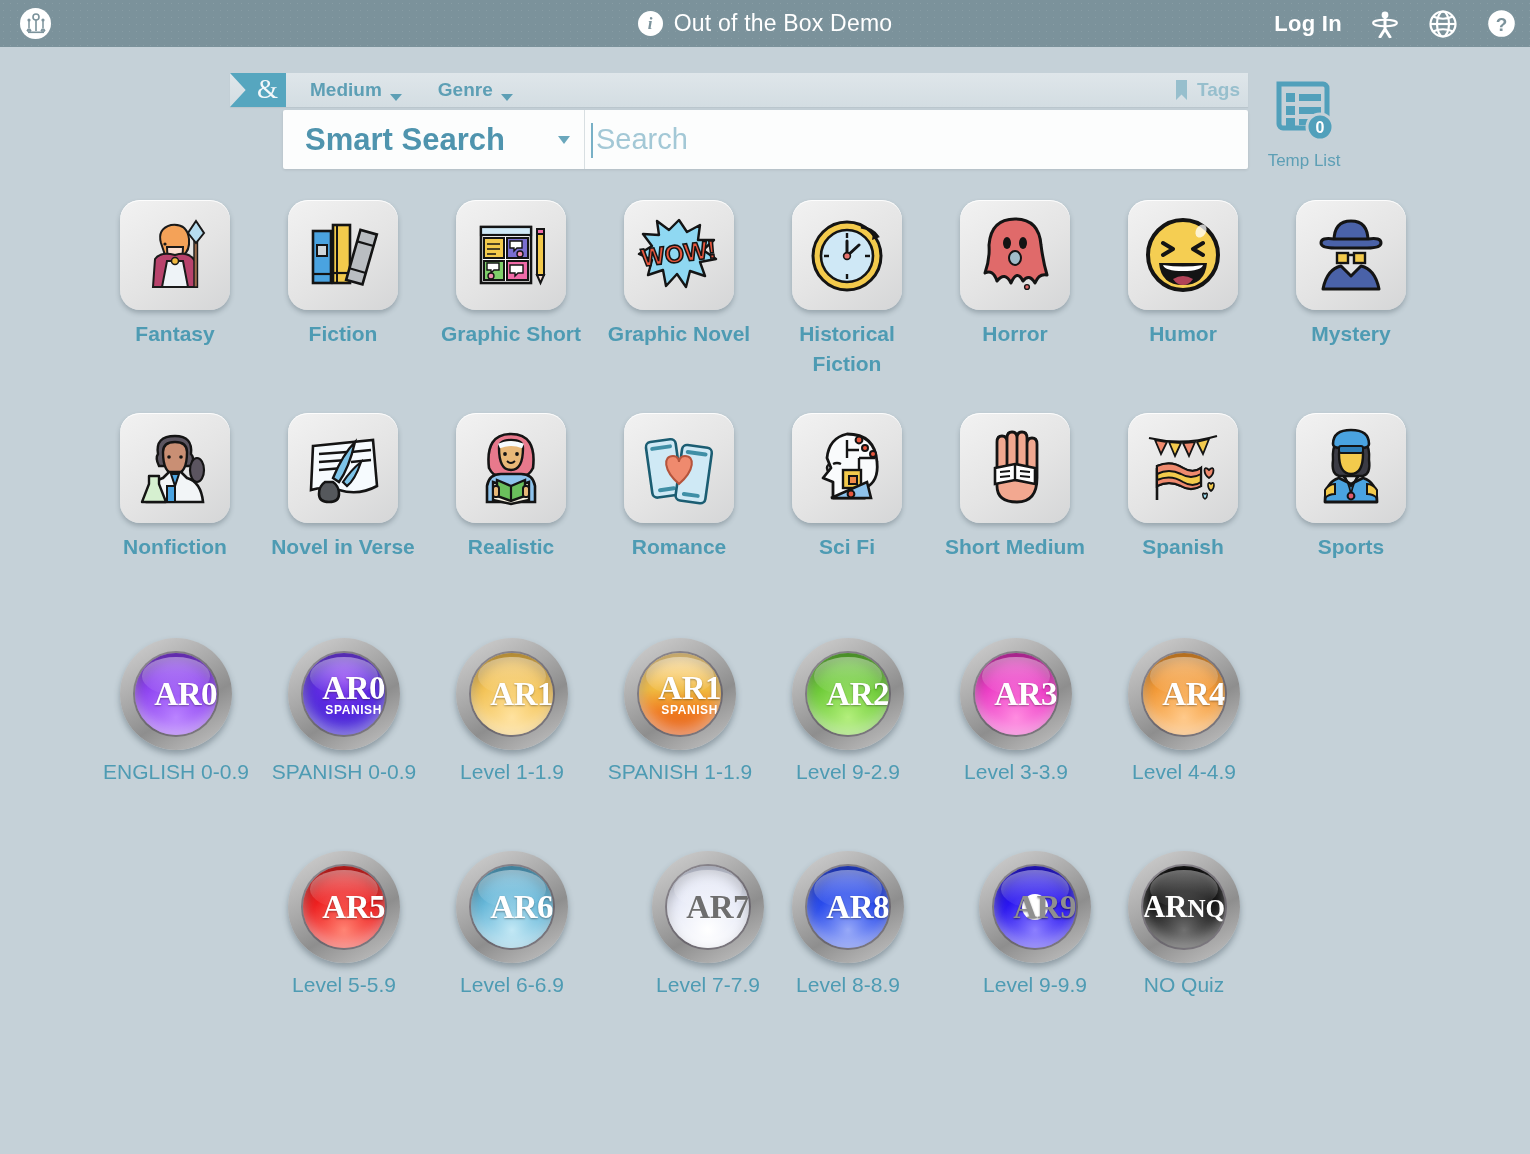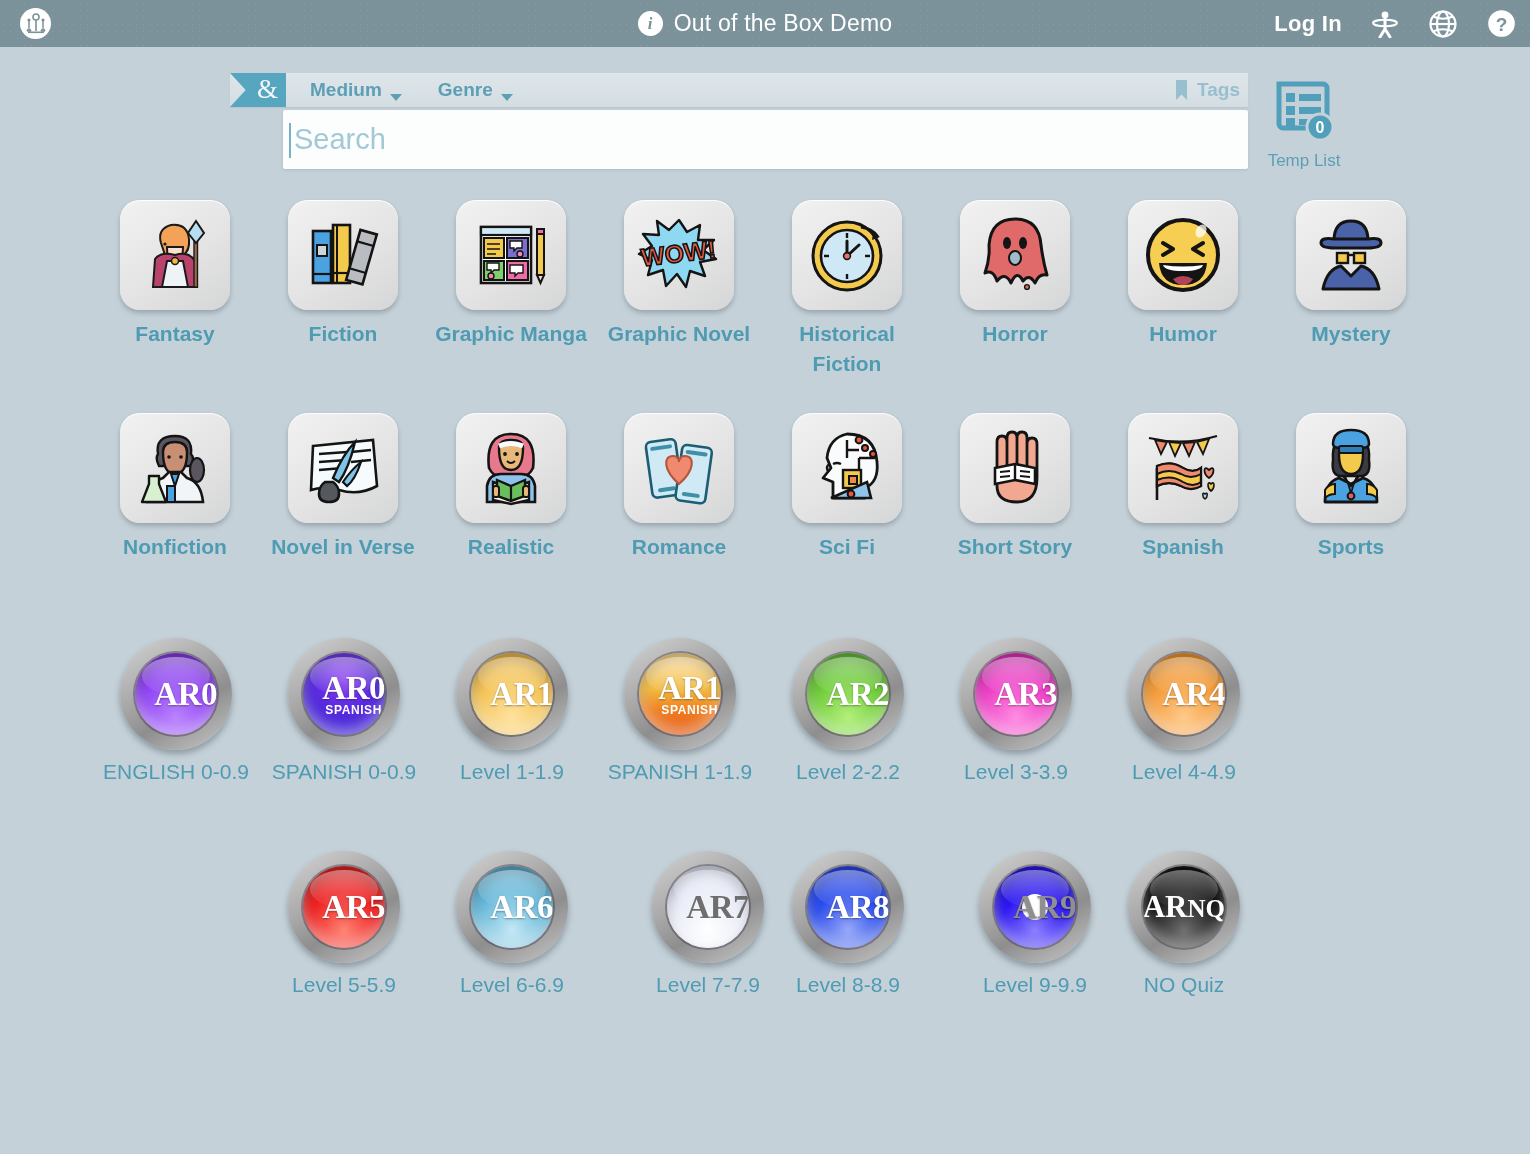--- a/index.html
+++ b/index.html
@@ -267,20 +267,24 @@
     </svg>
     <span>Tags</span>
   </div>
 </div>
 
 <div class="ribbon-wrap">
   <div class="ribbon" style="left:0;top:0;position:absolute;">&amp;</div>
 </div>
 
 <div class="searchrow">
+  <div class="smart-search">
+    <span class="smart-search-label">Smart Search</span>
+    <i class="ss-caret"></i>
+  </div>
   <div class="search-input-wrap">
     <span class="caret-bar"></span>
     <input class="search-input" type="text" placeholder="Search" style="">
   </div>
 </div>
 
 <div class="templist">
   <svg width="66" height="66" viewBox="0 0 66 66">
     <path d="M8 6 H52 A4 4 0 0 1 56 10 V46 A4 4 0 0 1 52 50 H12 A4 4 0 0 1 8 46 Z" fill="none" stroke="#51a0bb" stroke-width="5"></path>
     <rect x="15" y="15" width="9" height="9" fill="#51a0bb"></rect>
@@ -347,21 +351,21 @@
         <rect x="17" y="50" width="20" height="19" fill="#7fcf6a" stroke="#141414" stroke-width="2"></rect>
         <path d="M20 52 h12 v7 h-5 l-3 3 v-3 h-4 z" fill="#fff" stroke="#141414" stroke-width="1.4"></path>
         <circle cx="24" cy="65" r="3" fill="#f08bb0" stroke="#141414" stroke-width="1.4"></circle>
         <rect x="40" y="50" width="21" height="19" fill="#f06ba8" stroke="#141414" stroke-width="2"></rect>
         <path d="M43 54 h13 v8 h-5 l-3 3 v-3 h-5 z" fill="#fff" stroke="#141414" stroke-width="1.4"></path>
         <rect x="70" y="22" width="7" height="42" fill="#f3ca4c" stroke="#141414" stroke-width="2"></rect>
         <path d="M70 64 l3.5 8 l3.5 -8 z" fill="#fbe0d2" stroke="#141414" stroke-width="2"></path>
         <rect x="70" y="18" width="7" height="5" fill="#f06ba8" stroke="#141414" stroke-width="2"></rect>
       </svg>
     </div>
-    <div class="tile-label">Graphic Manga</div>
+    <div class="tile-label">Graphic Short</div>
   </div>
 
   <div class="tile" style="left:595px; top:200px;">
     <div class="tile-img">
       <svg width="90" height="90" viewBox="0 0 90 90">
         <path d="M45 10 L53 22 L66 15 L64 30 L80 30 L69 40 L82 49 L66 52 L71 66 L56 61 L52 77 L43 64 L32 76 L29 60 L14 65 L18 50 L5 44 L18 36 L9 24 L25 25 L23 11 L35 20 Z" fill="#8fd8f2" stroke="#141414" stroke-width="2.4" stroke-linejoin="round"></path>
         <text x="45" y="52" font-family="Liberation Sans, sans-serif" font-size="25" font-weight="bold" fill="#e8573e" stroke="#141414" stroke-width="1.6" text-anchor="middle" transform="rotate(-7 45 48)">WOW!</text>
       </svg>
     </div>
     <div class="tile-label">Graphic Novel</div>
@@ -528,21 +532,21 @@
       <svg width="88" height="88" viewBox="0 0 88 88">
         <path d="M26 46 L26 18 Q26 12 31 12 Q36 12 36 18 L36 42 L36 14 Q36 8 41 8 Q46 8 46 14 L46 42 L46 14 Q46 8 51 8 Q56 8 56 14 L56 42 L56 20 Q56 14 61 14 Q66 14 66 20 L66 54 Q66 78 46 78 Q26 78 26 62 Z" fill="#f2a890" stroke="#141414" stroke-width="2.8" stroke-linejoin="round"></path>
         <path d="M24 44 L44 40 L64 44 L64 60 L44 56 L24 60 Z" fill="#ffffff" stroke="#141414" stroke-width="2.6"></path>
         <line x1="44" y1="40" x2="44" y2="56" stroke="#141414" stroke-width="2.4"></line>
         <line x1="29" y1="48" x2="39" y2="47" stroke="#141414" stroke-width="1.8"></line>
         <line x1="29" y1="53" x2="39" y2="52" stroke="#141414" stroke-width="1.8"></line>
         <line x1="49" y1="47" x2="59" y2="48" stroke="#141414" stroke-width="1.8"></line>
         <line x1="49" y1="52" x2="59" y2="53" stroke="#141414" stroke-width="1.8"></line>
       </svg>
     </div>
-    <div class="tile-label">Short Story</div>
+    <div class="tile-label">Short Medium</div>
   </div>
 
   <div class="tile" style="left:1099px; top:413px;">
     <div class="tile-img">
       <svg width="88" height="88" viewBox="0 0 88 88">
         <path d="M10 14 Q44 22 78 12" fill="none" stroke="#141414" stroke-width="2.2"></path>
         <path d="M16 16 L22 30 L28 18 Z" fill="#ef8a6e" stroke="#141414" stroke-width="1.8"></path>
         <path d="M30 18 L36 32 L42 19 Z" fill="#f3ca4c" stroke="#141414" stroke-width="1.8"></path>
         <path d="M44 19 L50 32 L56 18 Z" fill="#ef8a6e" stroke="#141414" stroke-width="1.8"></path>
         <path d="M58 18 L64 30 L70 15 Z" fill="#f3ca4c" stroke="#141414" stroke-width="1.8"></path>
@@ -624,21 +628,21 @@
   </div>
 
   <div class="arbtn" style="left:763px; top:638px;">
     <div class="ar-circle">
       <div class="ar-inner" style="background:radial-gradient(circle at 50% 78%, #b2ef7a 0%, #6ecb38 52%, #4ba823 100%);">
         <div class="ar-stack">
           <span class="ar-text">AR2</span>
         </div>
       </div>
     </div>
-    <div class="ar-label">Level 2-2.2</div>
+    <div class="ar-label">Level 9-2.9</div>
   </div>
 
   <div class="arbtn" style="left:931px; top:638px;">
     <div class="ar-circle">
       <div class="ar-inner" style="background:radial-gradient(circle at 50% 78%, #ff8ae0 0%, #ec3dc6 52%, #c916a4 100%);">
         <div class="ar-stack">
           <span class="ar-text">AR3</span>
         </div>
       </div>
     </div>

